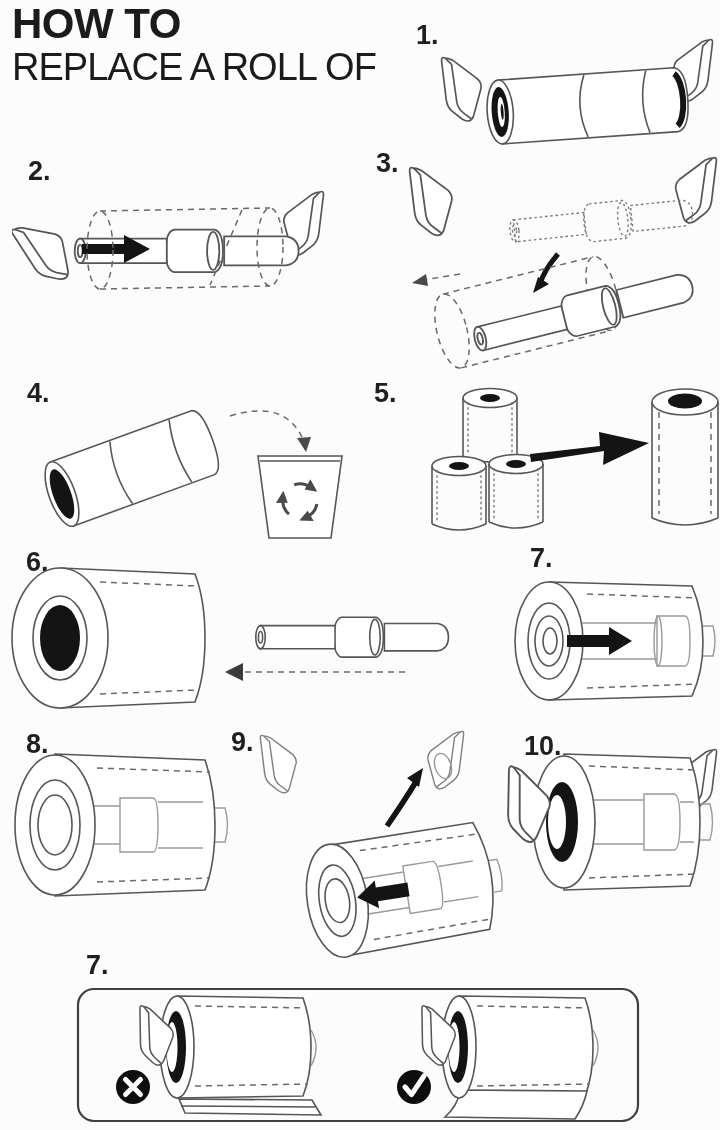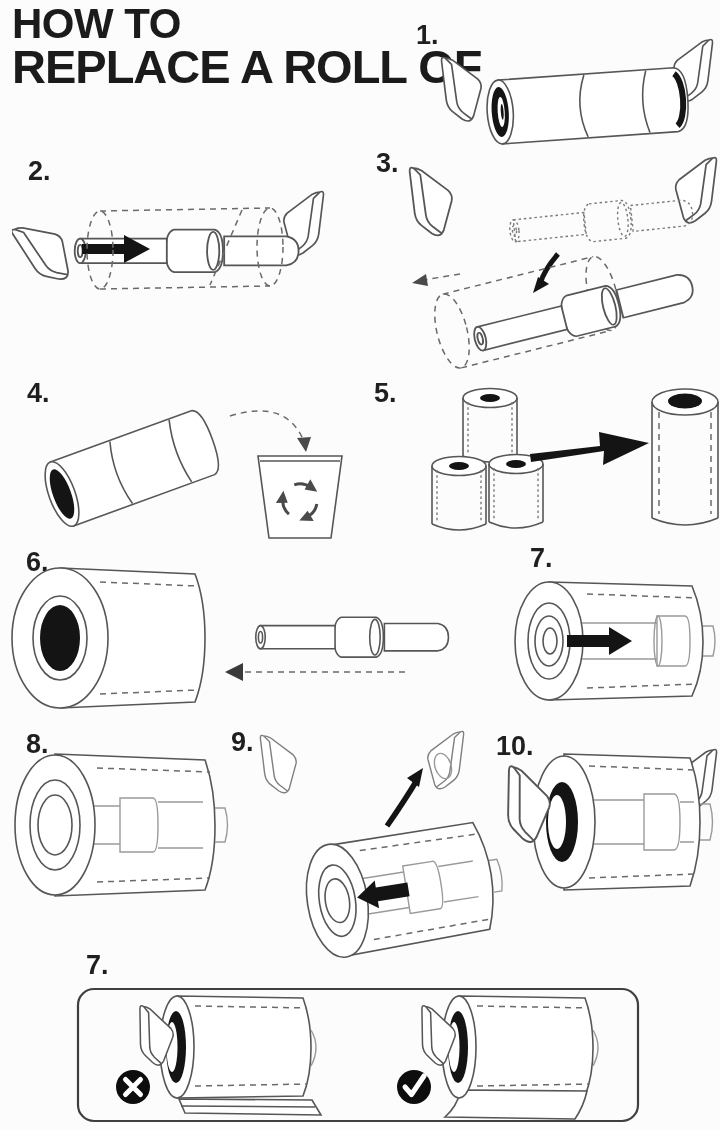--- a/index.html
+++ b/index.html
@@ -1,20 +1,20 @@
 <!DOCTYPE html>
 <html><head>
 <meta charset="utf-8">
 <style>
   html,body{margin:0;padding:0;background:#e9e9e9;}
   #page{position:relative;width:720px;height:1130px;background:#fcfcfc;overflow:hidden;
         font-family:"Liberation Sans","DejaVu Sans",sans-serif;color:#1b1b1b;}
   #title{position:absolute;left:12px;top:2px;}
   #title .t1{display:block;font-size:42px;font-weight:700;line-height:44px;letter-spacing:-0.5px;}
-  #title .t2{display:block;font-size:47px;font-weight:700;line-height:42px;letter-spacing:-1px;}
+  #title .t2{display:block;font-size:38px;font-weight:400;line-height:42px;letter-spacing:-1px;}
   #title .t3{display:block;font-size:52px;font-weight:700;line-height:54px;letter-spacing:0px;}
   .num{position:absolute;font-size:27px;font-weight:700;line-height:1;color:#1f1f1f;}
   svg.ill{position:absolute;}
   .ln{stroke:#565656;stroke-width:1.6;fill:none;}
   .body{stroke:#565656;stroke-width:1.6;fill:#ffffff;}
   .dash{stroke:#6a6a6a;stroke-width:1.5;fill:none;stroke-dasharray:6,5;}
   .dot{stroke:#7a7a7a;stroke-width:1.4;fill:none;stroke-dasharray:2.5,2.8;}
   .xray{stroke:#9a9a9a;stroke-width:1.4;fill:none;}
   .blk{fill:#141414;stroke:none;}
 </style>
@@ -59,21 +59,21 @@
 
   <span class="num" style="left:416px;top:22px">1.</span>
   <span class="num" style="left:28px;top:158px">2.</span>
   <span class="num" style="left:376px;top:150px">3.</span>
   <span class="num" style="left:27px;top:380px">4.</span>
   <span class="num" style="left:374px;top:380px">5.</span>
   <span class="num" style="left:26px;top:549px">6.</span>
   <span class="num" style="left:530px;top:545px">7.</span>
   <span class="num" style="left:26px;top:731px">8.</span>
   <span class="num" style="left:231px;top:729px">9.</span>
-  <span class="num" style="left:496px;top:733px">10.</span>
+  <span class="num" style="left:524px;top:733px">10.</span>
   <span class="num" style="left:86px;top:952px">7.</span>
 
   <svg class="ill" style="left:426px;top:36px" width="294" height="118" viewBox="0 0 294 118">
     <use href="#bracket" fill="#fff" stroke="#565656" stroke-width="1.6" transform="translate(14,20) scale(1.05)"></use>
     <use href="#bracket" fill="#fff" stroke="#565656" stroke-width="1.6" transform="translate(288,2) scale(-1.02,1.02)"></use>
     <g transform="rotate(-4 160 70)">
       <path class="body" d="M74,38 L250,38 Q262,40 262,70 Q262,100 250,102 L74,102 Z"></path>
       <path class="ln" d="M160,39 Q148,70 160,101"></path>
       <path class="ln" d="M222,39 Q212,70 222,101"></path>
       <ellipse class="body" cx="74" cy="70" rx="13" ry="32"></ellipse>

